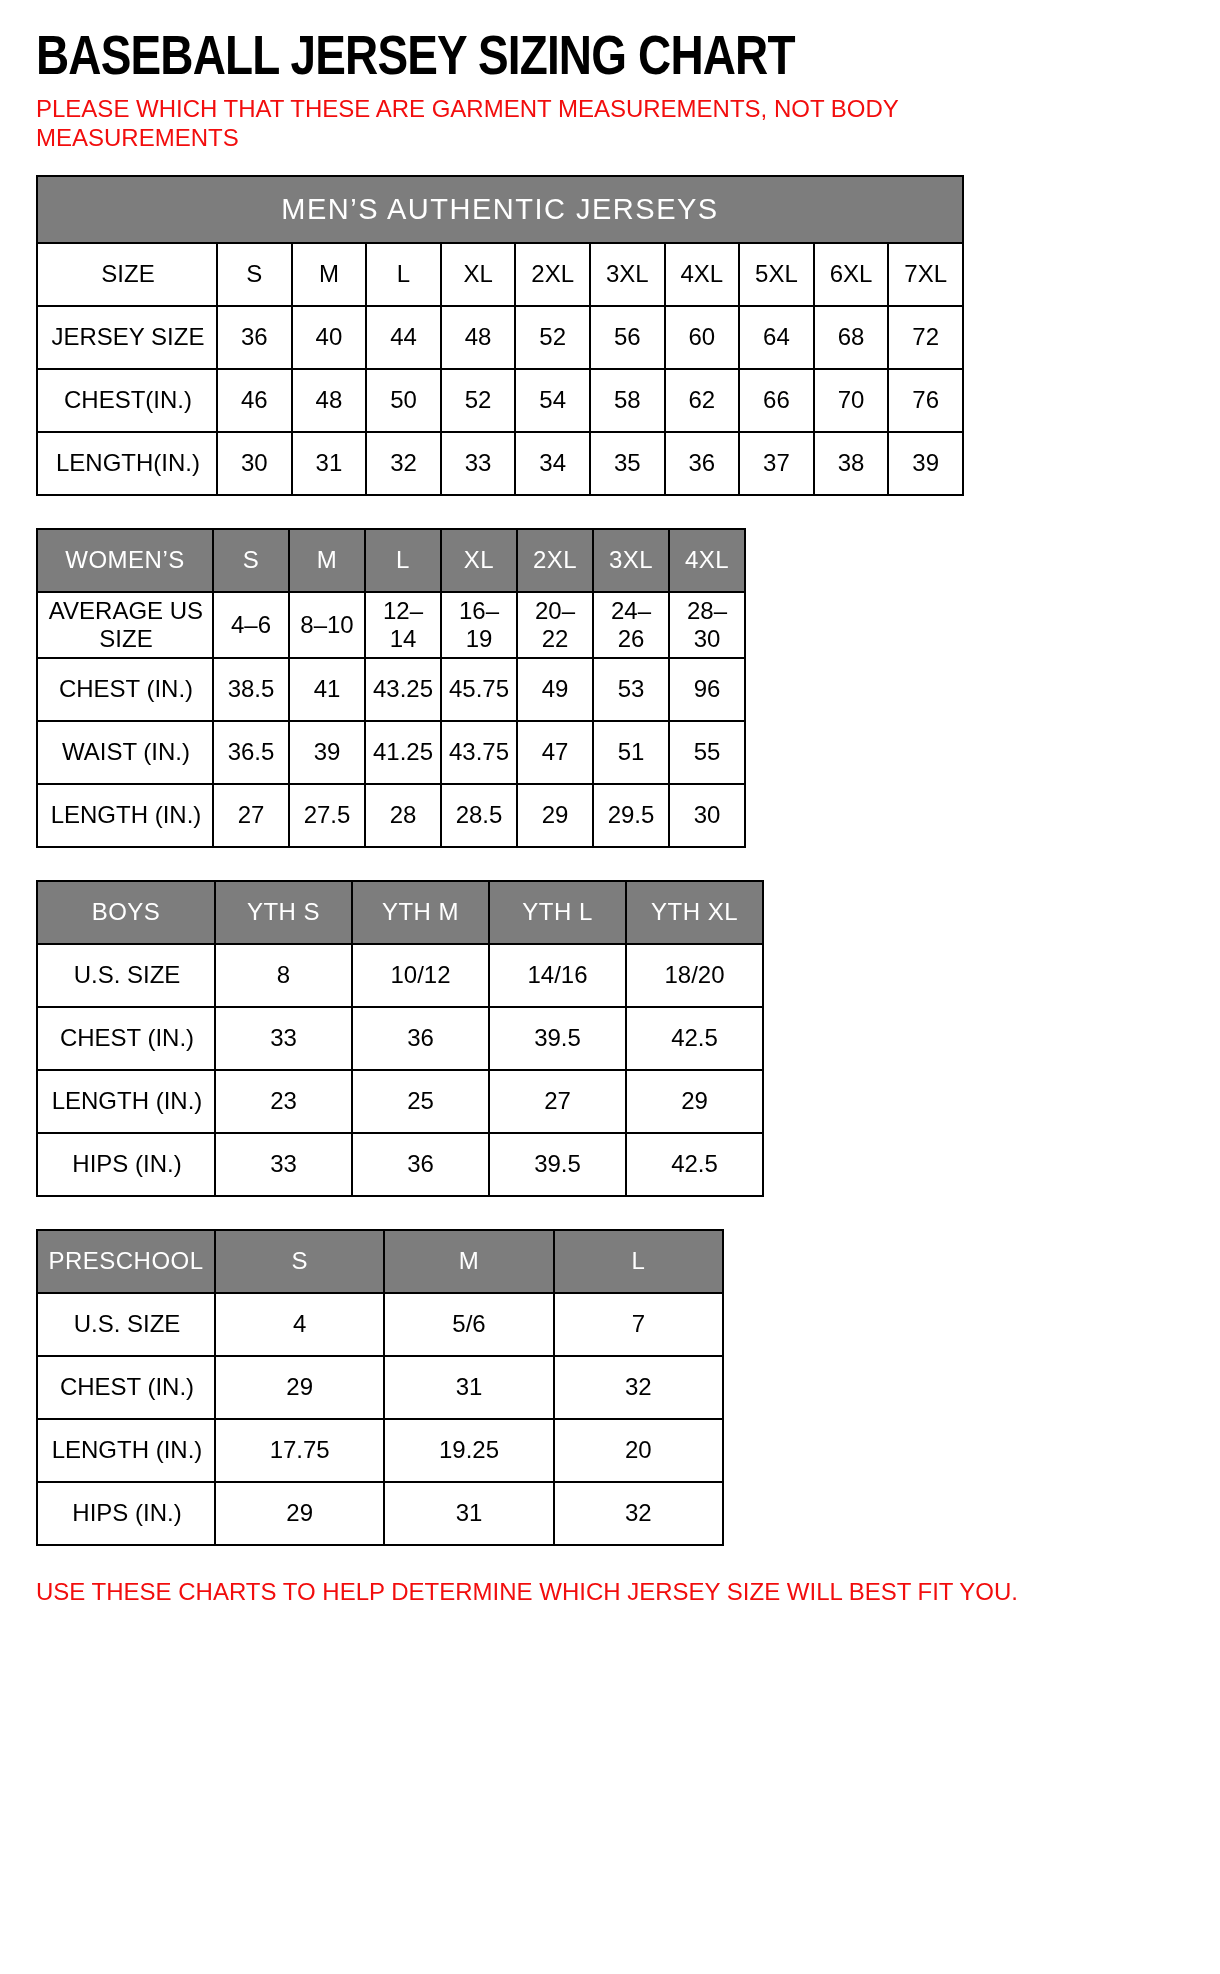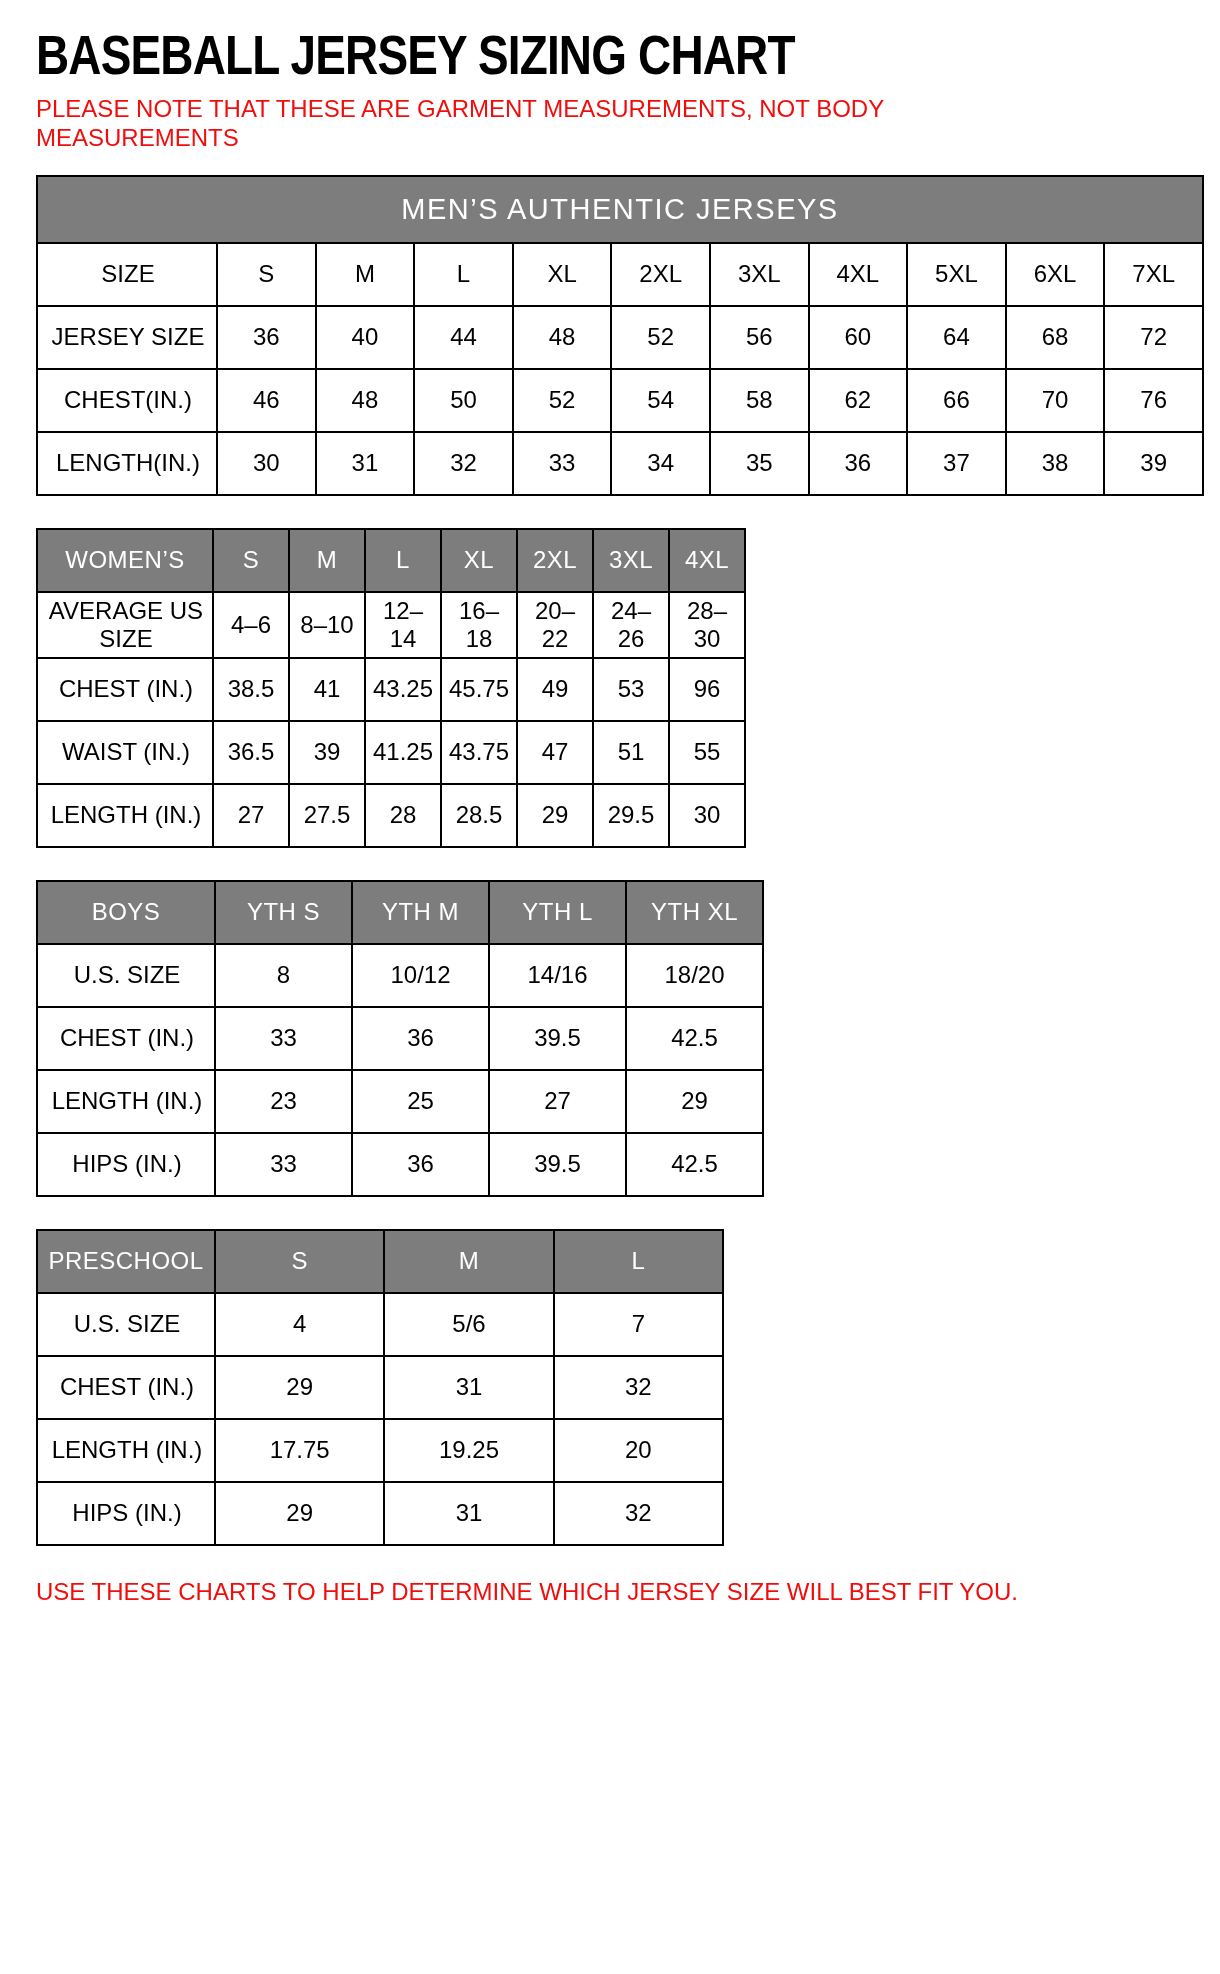--- a/index.html
+++ b/index.html
@@ -58,40 +58,40 @@
   table.size-table th.title-cell {
     font-size: 29px;
     letter-spacing: 1.5px;
     height: 67px;
   }
   table.size-table th.label {
     background: #fff;
     color: #000;
     padding-left: 6px;
   }
-  .t-mens { width: 1168px; }
+  .t-mens { width: 928px; }
   .t-mens col.label-col { width: 180px; }
   .t-womens { width: 710px; }
   .t-womens col.label-col { width: 176px; }
   .t-boys { width: 728px; }
   .t-boys col.label-col { width: 178px; }
   .t-preschool { width: 688px; }
   .t-preschool col.label-col { width: 178px; }
   .footer {
     color: var(--red);
     font-size: 24px;
     margin-top: 14px;
   }
 </style>
 </head>
 <body>
 
 <h1 class="page-title">BASEBALL JERSEY SIZING CHART</h1>
 
-<p class="note">PLEASE NOTE THAT THESE ARE GARMENT MEASUREMENTS, NOT BODY MEASUREMENTS</p>
+<p class="note">PLEASE WHICH THAT THESE ARE GARMENT MEASUREMENTS, NOT BODY MEASUREMENTS</p>
 
 <table class="size-table t-mens">
   <colgroup>
       <col class="label-col">
       <col span="10">
     </colgroup>
 <tbody>
       <tr>
         <th colspan="11" class="gray title-cell">MEN’S AUTHENTIC JERSEYS</th>
       </tr>
@@ -164,21 +164,21 @@
         <th class="gray">XL</th>
         <th class="gray">2XL</th>
         <th class="gray">3XL</th>
         <th class="gray">4XL</th>
       </tr>
       <tr>
         <th class="label">AVERAGE US SIZE</th>
         <td>4–6</td>
         <td>8–10</td>
         <td>12–14</td>
-        <td>16–18</td>
+        <td>16–19</td>
         <td>20–22</td>
         <td>24–26</td>
         <td>28–30</td>
       </tr>
       <tr>
         <th class="label">CHEST (IN.)</th>
         <td>38.5</td>
         <td>41</td>
         <td>43.25</td>
         <td>45.75</td>

